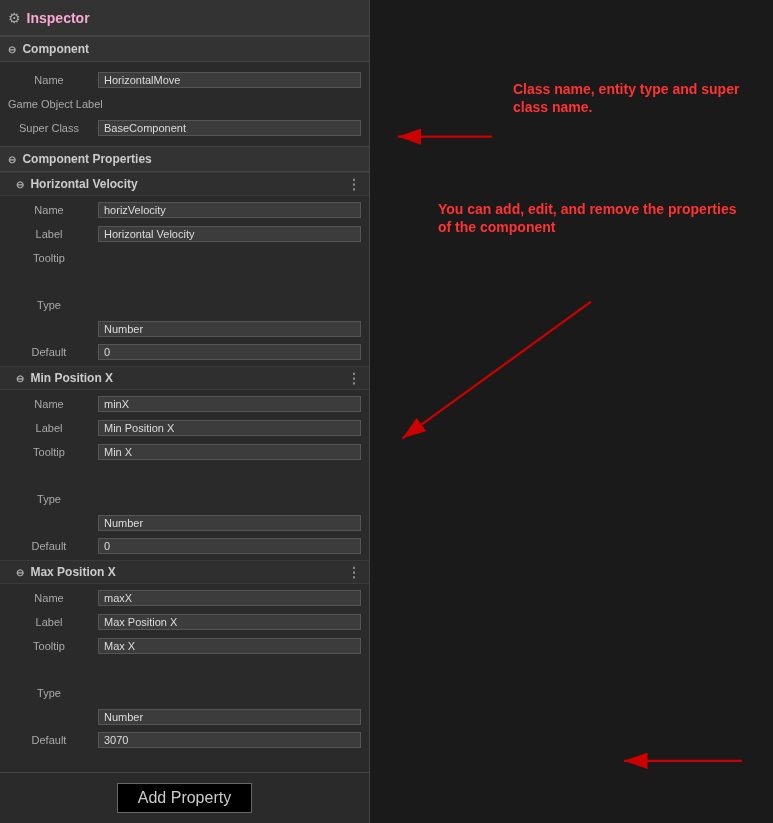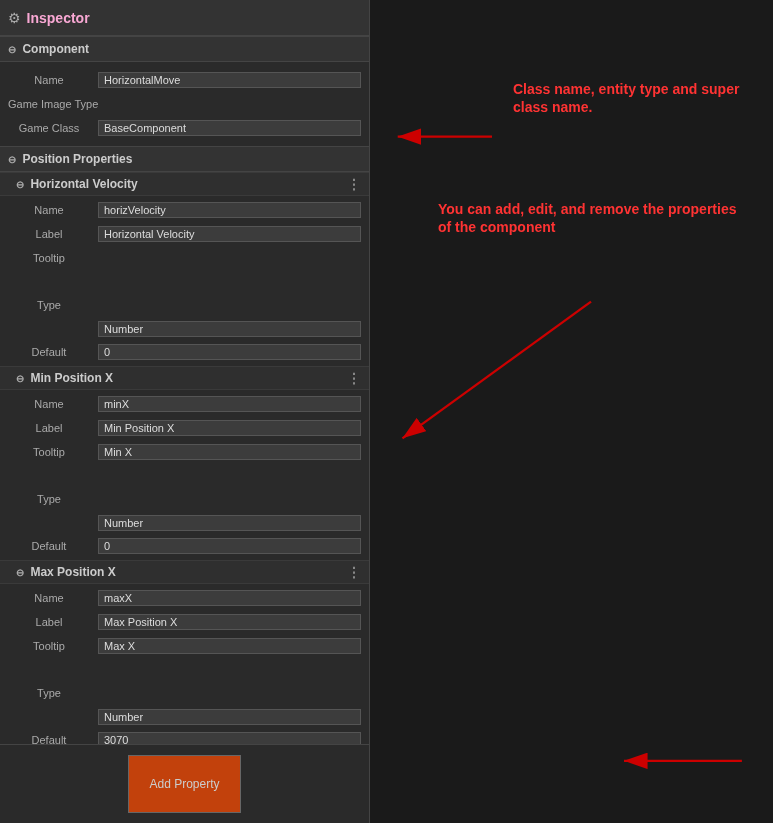--- a/index.html
+++ b/index.html
@@ -152,25 +152,25 @@
 
     
     .inspector-footer {
       padding: 10px;
       display: flex;
       justify-content: center;
       border-top: 1px solid #444;
       background: #2a2a2a;
     }
     .add-property-btn {
-      background: #c2410c;
+      background: #000000;
       border: 1px solid #666;
       color: #ccc;
-      padding: 21px 20px;
-      font-size: 12px;
+      padding: 5px 20px;
+      font-size: 16px;
       cursor: pointer;
     }
 
     
     .annotation-area {
       position: absolute;
       top: 0;
       left: 370px;
       right: 0;
       bottom: 0;
@@ -211,31 +211,31 @@
       <span class="collapse-icon">⊖</span>
       <span>Component</span>
     </div>
 
     <div class="form-section">
       <div class="form-row">
         <span class="label">Name</span>
         <input type="text" value="HorizontalMove" style="">
       </div>
       <div class="form-row">
-        <span class="label">Game Image Type</span>
+        <span class="label">Game Object Label</span>
       </div>
       <div class="form-row">
-        <span class="label">Game Class</span>
+        <span class="label">Super Class</span>
         <input type="text" value="BaseComponent" style="">
       </div>
     </div>
 
     <div class="section-header">
       <span class="collapse-icon">⊖</span>
-      <span>Position Properties</span>
+      <span>Component Properties</span>
     </div>
 
     <div id="property-groups-container">
     <div class="prop-group-header">
       <span class="collapse-icon">⊖</span>
       <span>Horizontal Velocity</span>
       <span class="menu-icon">⋮</span>
     </div>
         <div class="prop-group-content">
           <div class="form-row">

